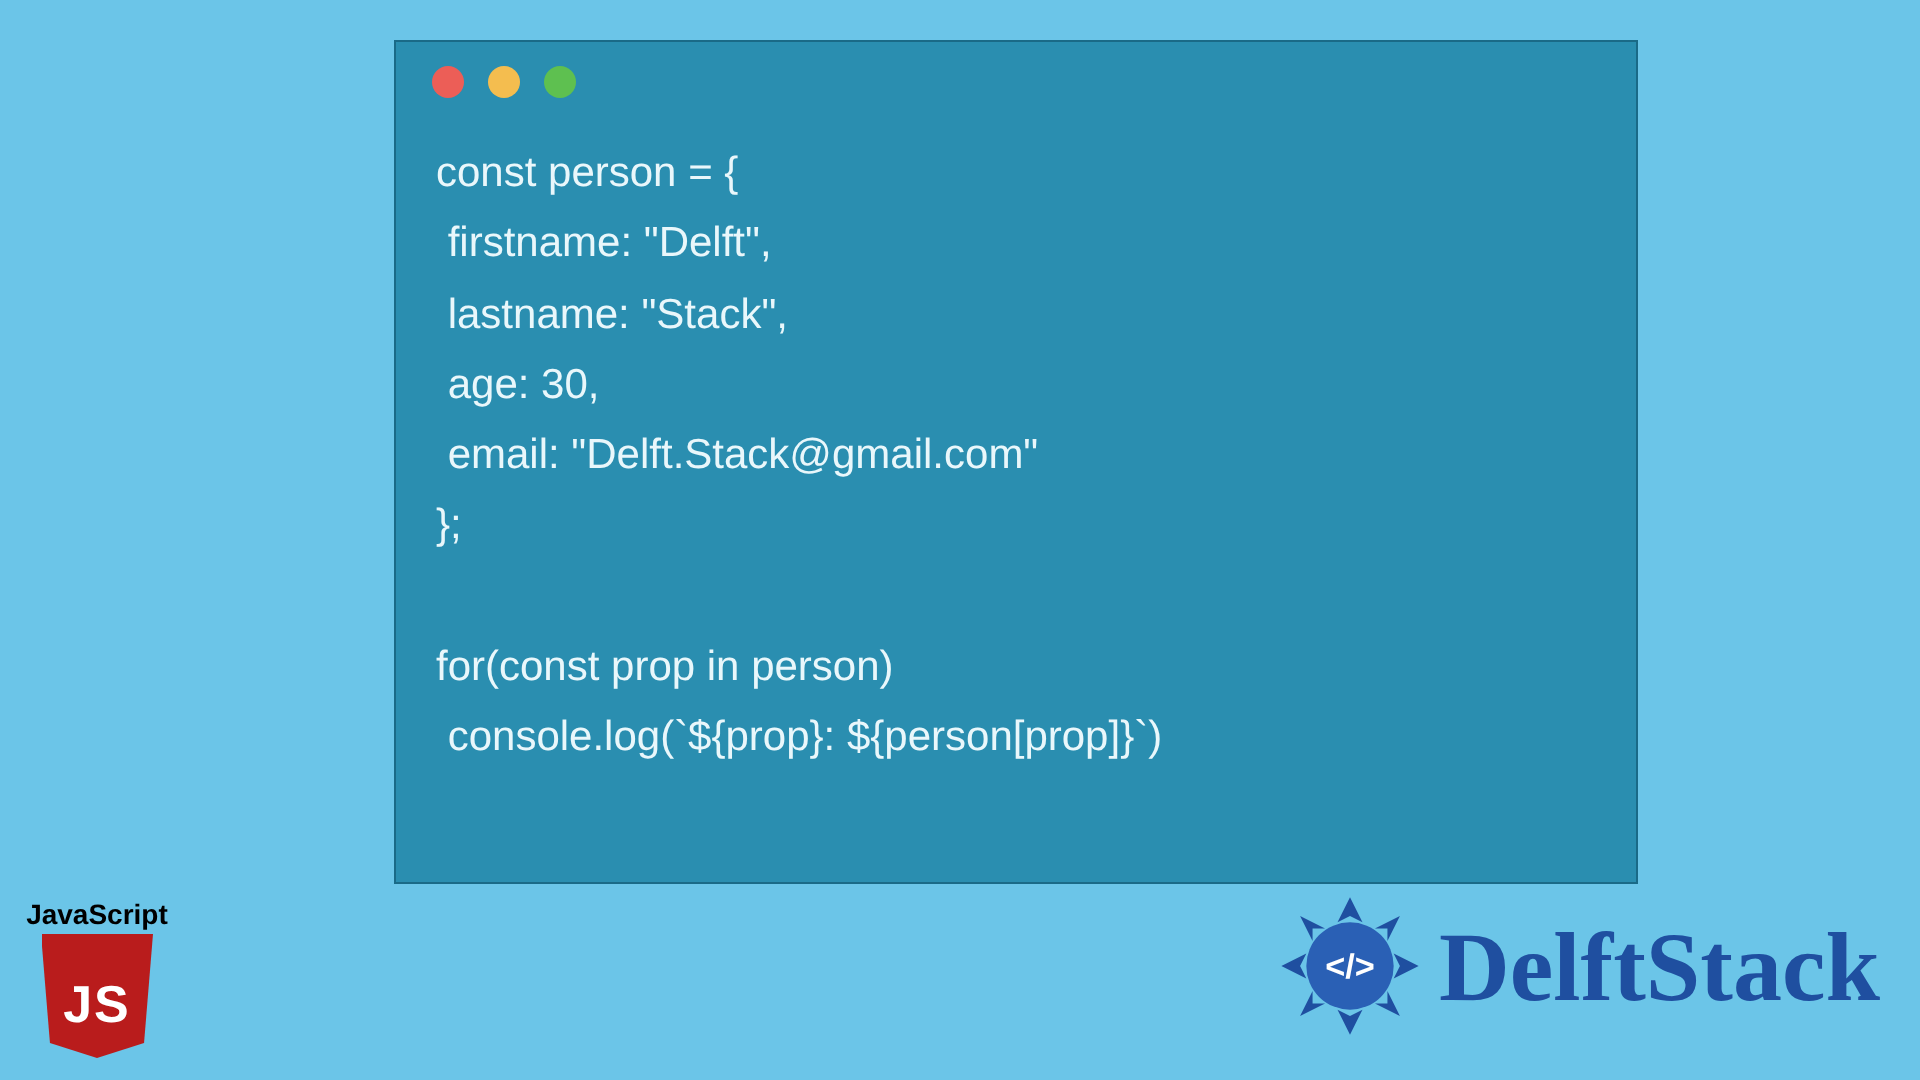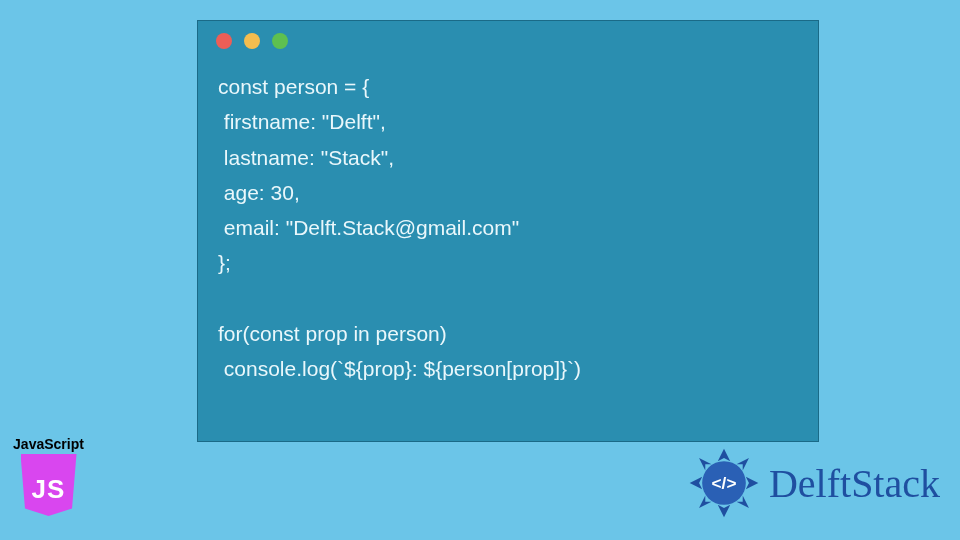--- a/index.html
+++ b/index.html
@@ -37,34 +37,34 @@
     padding: 8px 20px 20px 20px;
     color: #e9f7fb;
     font-family: Arial, Helvetica, sans-serif;
     font-size: 21px;
     line-height: 1.68;
     white-space: pre;
   }
   .js-badge {
     position: absolute;
     left: 6px;
-    top: 436px;
+    top: 449px;
     width: 85px;
     text-align: center;
   }
   .js-badge .label {
     font-size: 14px;
     font-weight: bold;
     color: #000;
     display: block;
     margin-bottom: 2px;
   }
   .js-logo {
     width: 56px; height: 62px;
-    background:#d946ef;
+    background:#b91c1c;
     margin: 0 auto;
     position: relative;
     clip-path: polygon(0 0, 100% 0, 92% 88%, 50% 100%, 8% 88%);
     display:flex; align-items:center; justify-content:center;text-align:right;
   }
   .js-logo span {
     font-weight: bold;
     font-family: Arial, sans-serif;
     font-size: 26px;
     color:#fff;
@@ -73,22 +73,22 @@
   }
   .delft-brand {
     position: absolute;
     right: 20px;
     bottom: 18px;
     display:flex;
     align-items:center;
     gap: 6px;
   }
   .delft-text {
-    font-size: 40px;
-    font-weight: normal;
+    font-size: 49px;
+    font-weight: bold;
     color:#1f4fa0;
     font-family: Georgia, 'Times New Roman', serif;
   }
   .delft-icon { width:78px; height:78px; }
 </style>
 </head>
 <body>
 
 <div class="code-window">
   <div class="titlebar">

